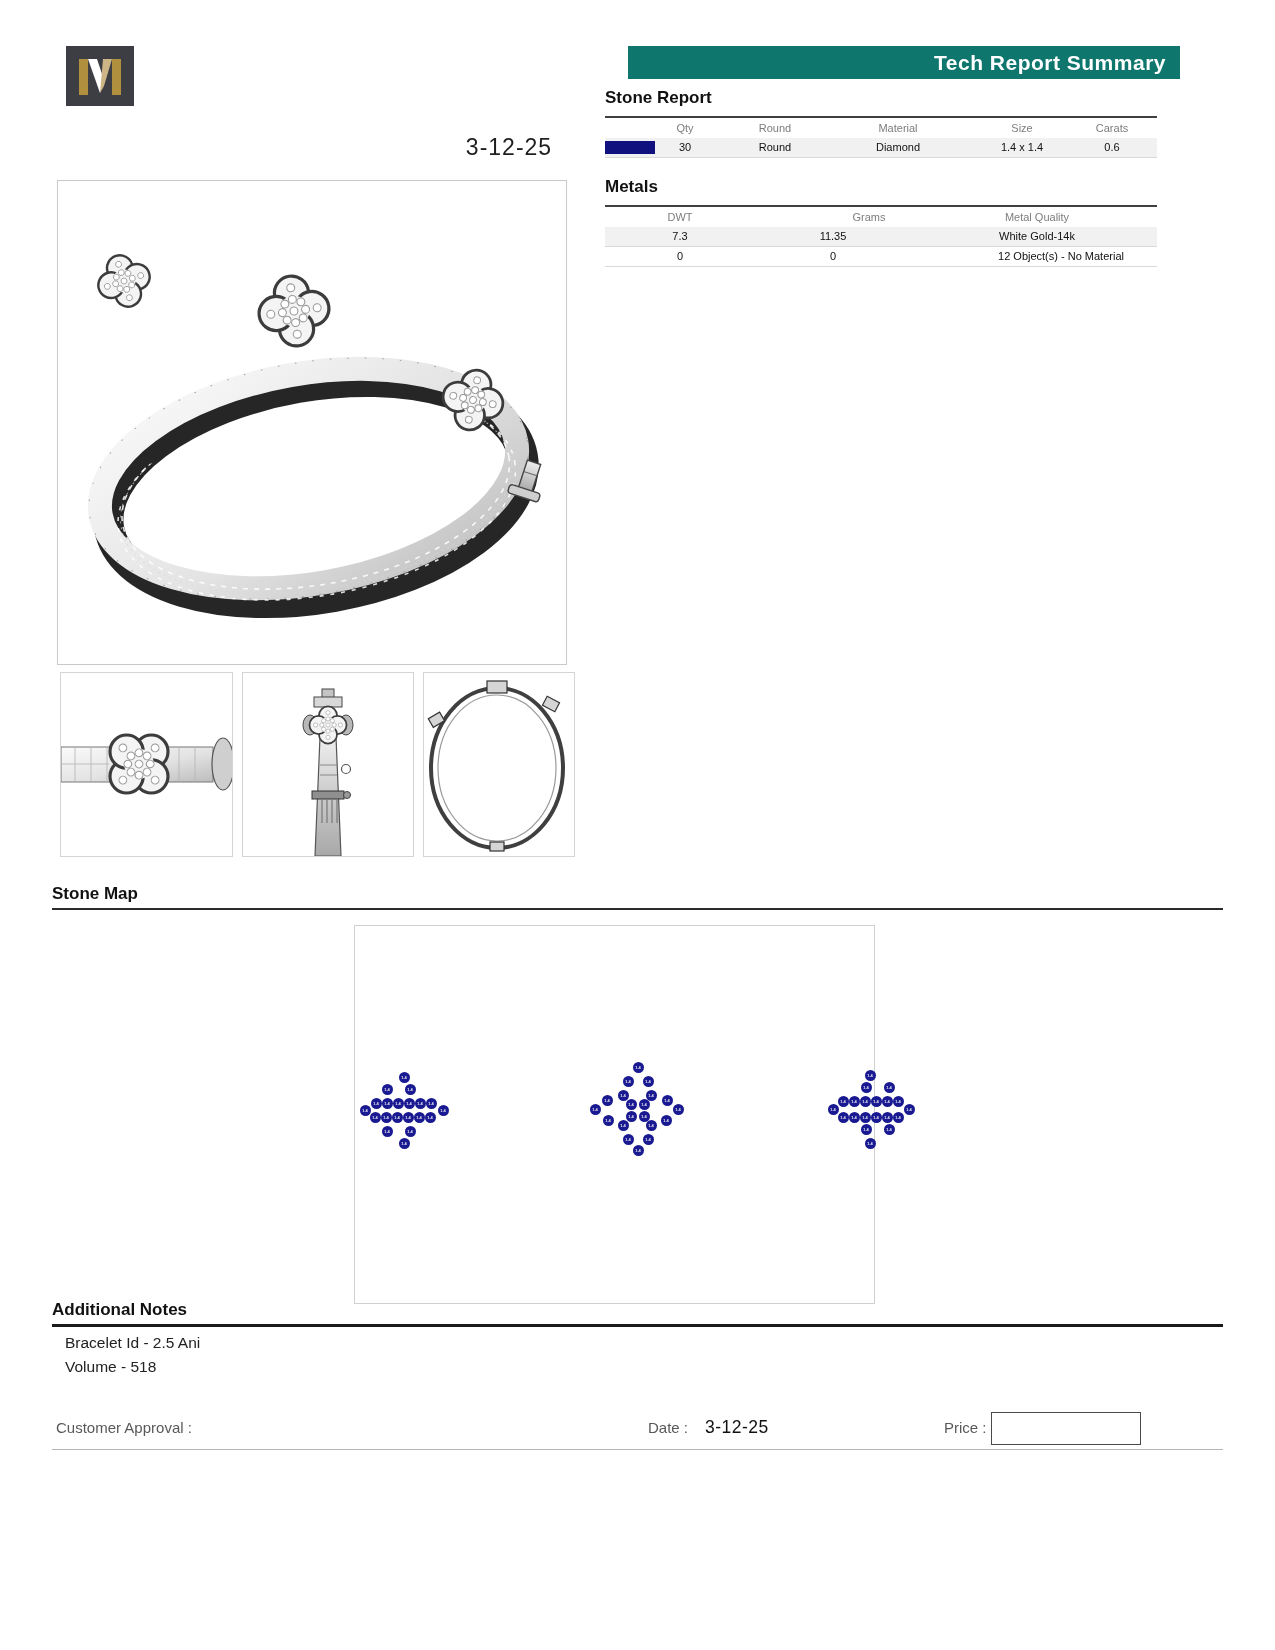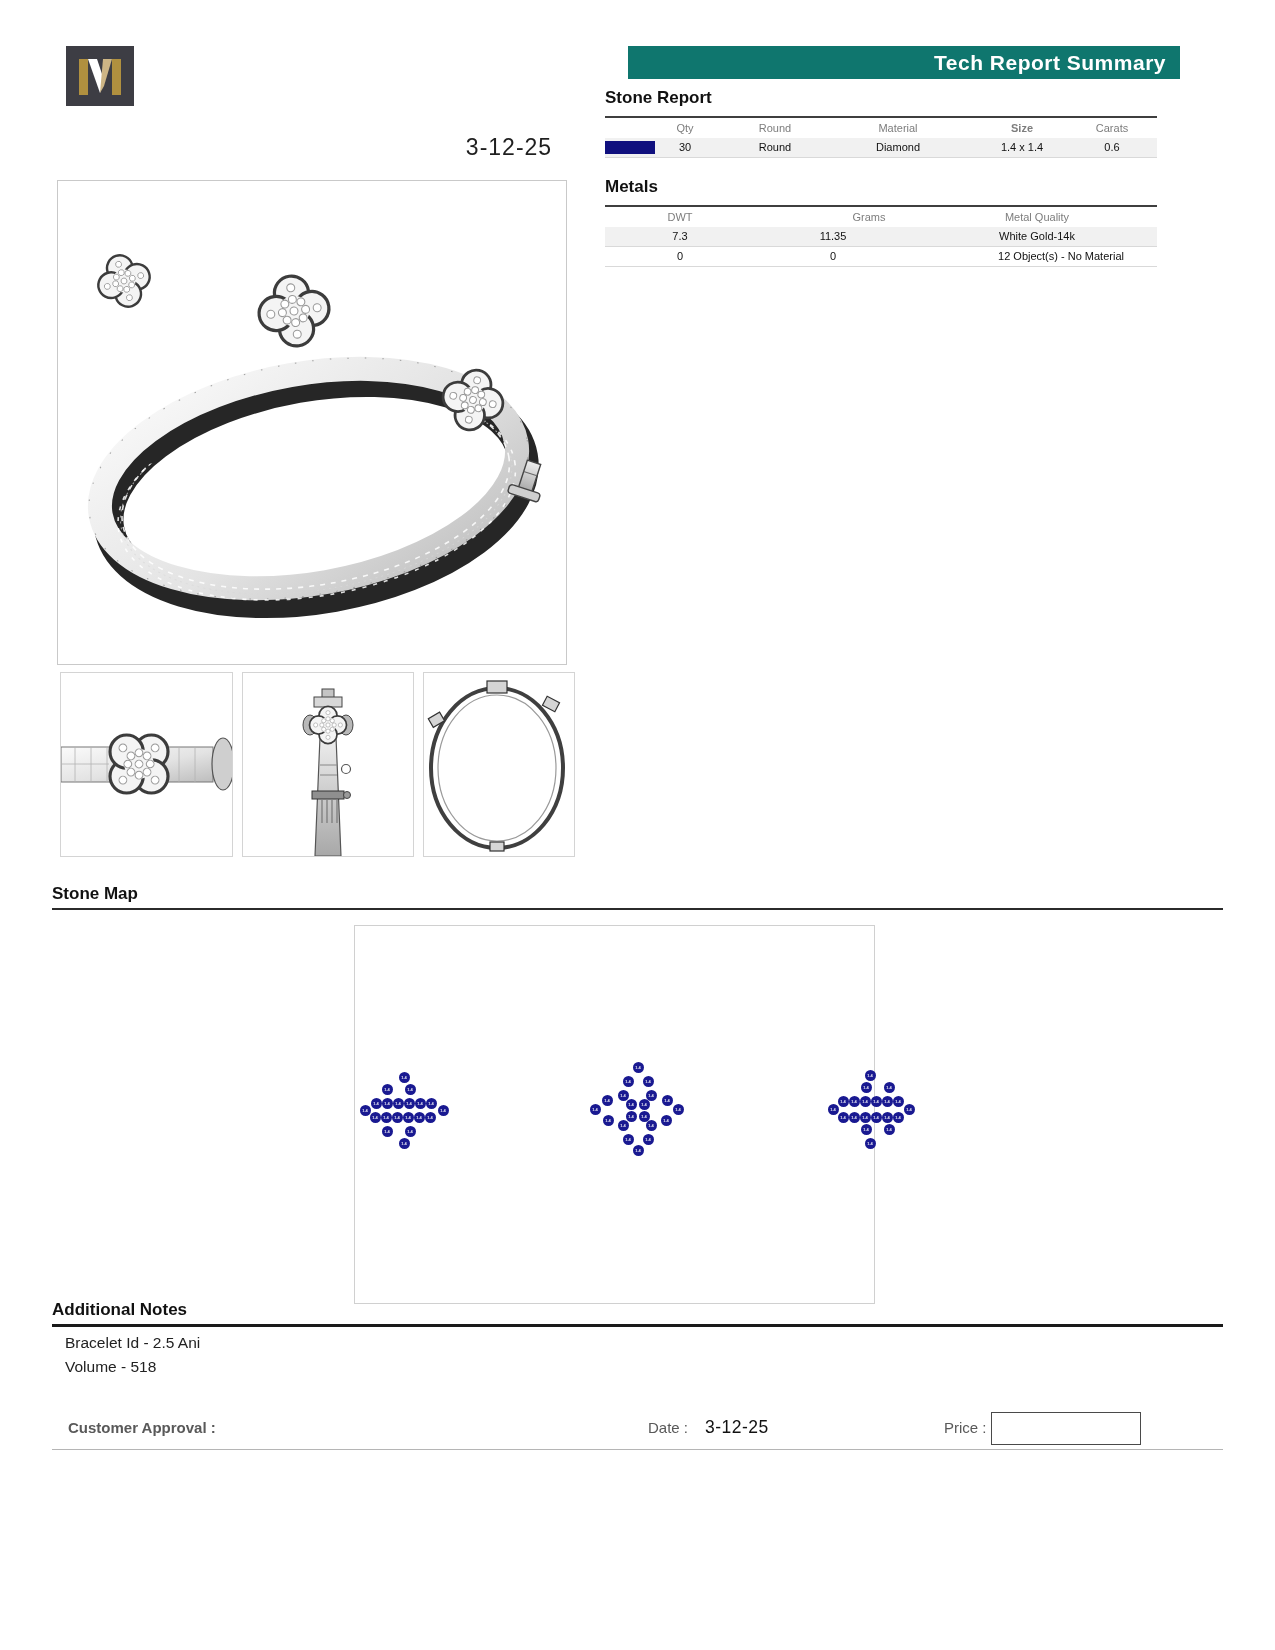--- a/index.html
+++ b/index.html
@@ -84,21 +84,21 @@
     <span>Tech Report Summary</span>
   </div>
 
   <div class="abs section-h h-stone">Stone Report</div>
   <div class="abs tbl t-stone">
     <div class="tb-top"></div>
     <div class="trow thead-row">
         <span class="cell" style="left: 80px;">Qty</span>
         <span class="cell" style="left: 170px;">Round</span>
         <span class="cell" style="left: 293px;">Material</span>
-        <span class="cell" style="left: 417px; font-weight: bold;">Size</span>
+        <span class="cell" style="left: 417px;">Size</span>
         <span class="cell" style="left: 507px;">Carats</span>
       </div>
     <div class="trow data-row">
       <span class="swatch" style="background: rgb(16, 16, 126);"></span>
     <span class="cell" style="left: 80px;">30</span>
         <span class="cell" style="left: 170px;">Round</span>
         <span class="cell" style="left: 293px;">Diamond</span>
         <span class="cell" style="left: 417px;">1.4 x 1.4</span>
         <span class="cell" style="left: 507px;">0.6</span>
       </div>
@@ -293,20 +293,20 @@
       <div class="stone-dot" style="left: 505.5px; top: 197.5px; background: rgb(25, 25, 145);">1.4</div>
       <div class="stone-dot" style="left: 528.5px; top: 197.5px; background: rgb(25, 25, 145);">1.4</div>
       <div class="stone-dot" style="left: 509.5px; top: 211.5px; background: rgb(25, 25, 145);">1.4</div>
     </div>
 
   <div class="abs section-h h-notes">Additional Notes</div>
   <div class="abs rule-dark" style="left:52px;top:1324px;width:1171px;height:3px;background:#1a1a1a;"></div>
   <div class="abs note-line" style="top:1334px;">Bracelet Id - 2.5 Ani</div>
   <div class="abs note-line" style="top:1358px;">Volume - 518</div>
 
-  <div class="abs f-label" style="left:68px;top:1419px;font-weight:bold;">Customer Approval :</div>
+  <div class="abs f-label" style="left:56px;top:1419px;">Customer Approval :</div>
   <div class="abs f-label" style="left:648px;top:1419px;">Date :</div>
   <div class="abs f-date-val" style="left:705px;top:1417px;">3-12-25</div>
   <div class="abs f-label" style="left:944px;top:1419px;">Price :</div>
   <div class="abs price-box"></div>
   <div class="abs rule-light" style="left:52px;top:1449px;width:1171px;"></div>
 
 </div>
 
 </body></html>

